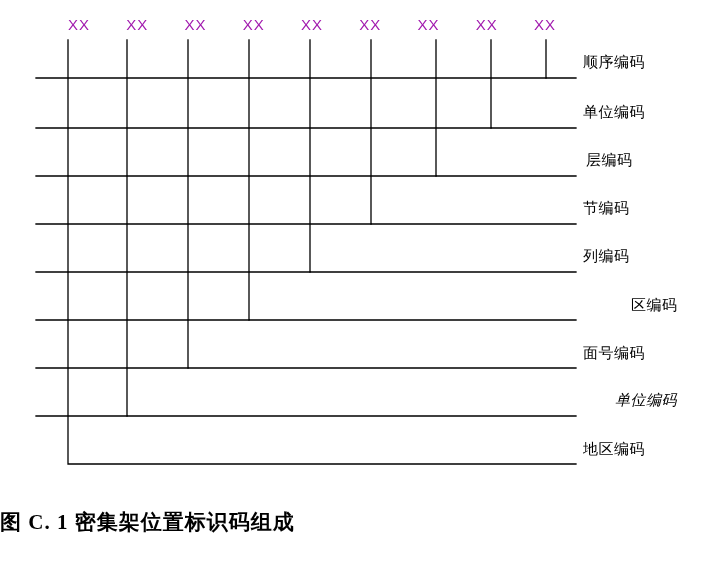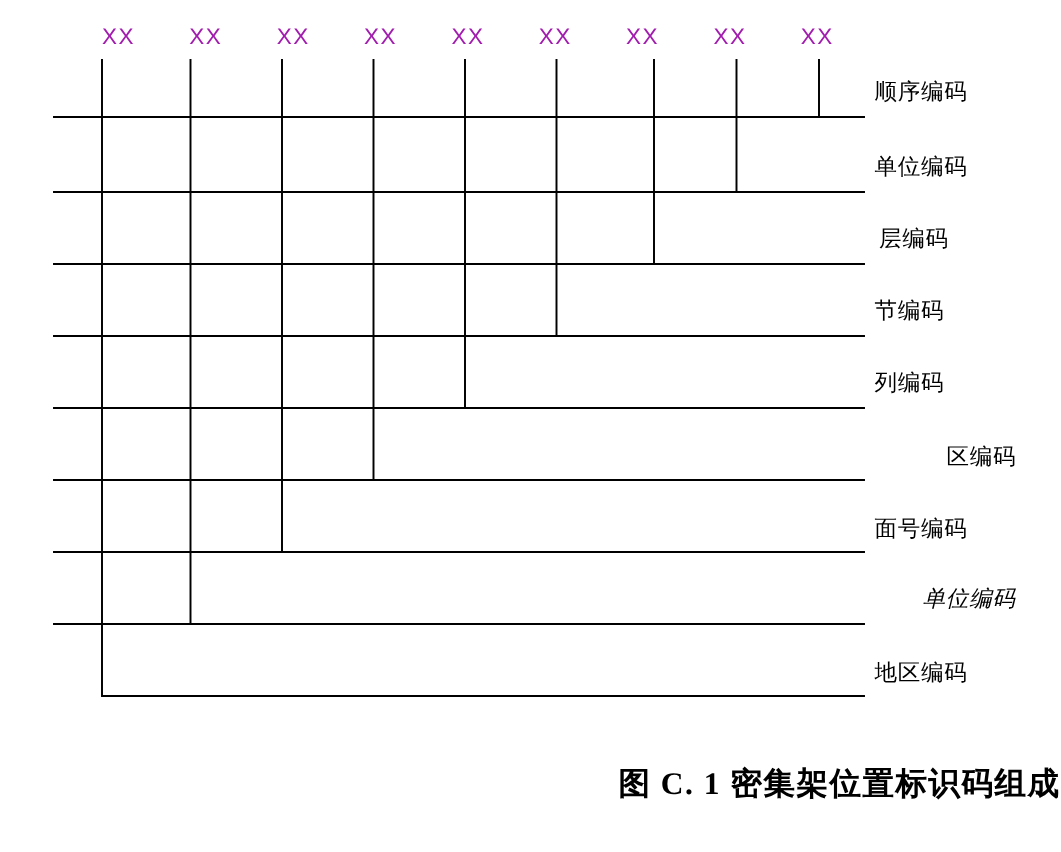--- a/index.html
+++ b/index.html
@@ -53,21 +53,21 @@
     line-height: 22px;
     color: #000000;
     white-space: nowrap;
     letter-spacing: 0.5px;
   }
   .caption {
     position: absolute;
     left: 0;
     top: 508px;
     width: 707px;
-    text-align: right;
+    text-align: left;
     font-family: "Liberation Serif", "DejaVu Serif", serif;
     font-weight: bold;
     font-size: 21px;
     letter-spacing: 1px;
     color: #000000;
   }
 </style>
 </head>
 <body>
 

